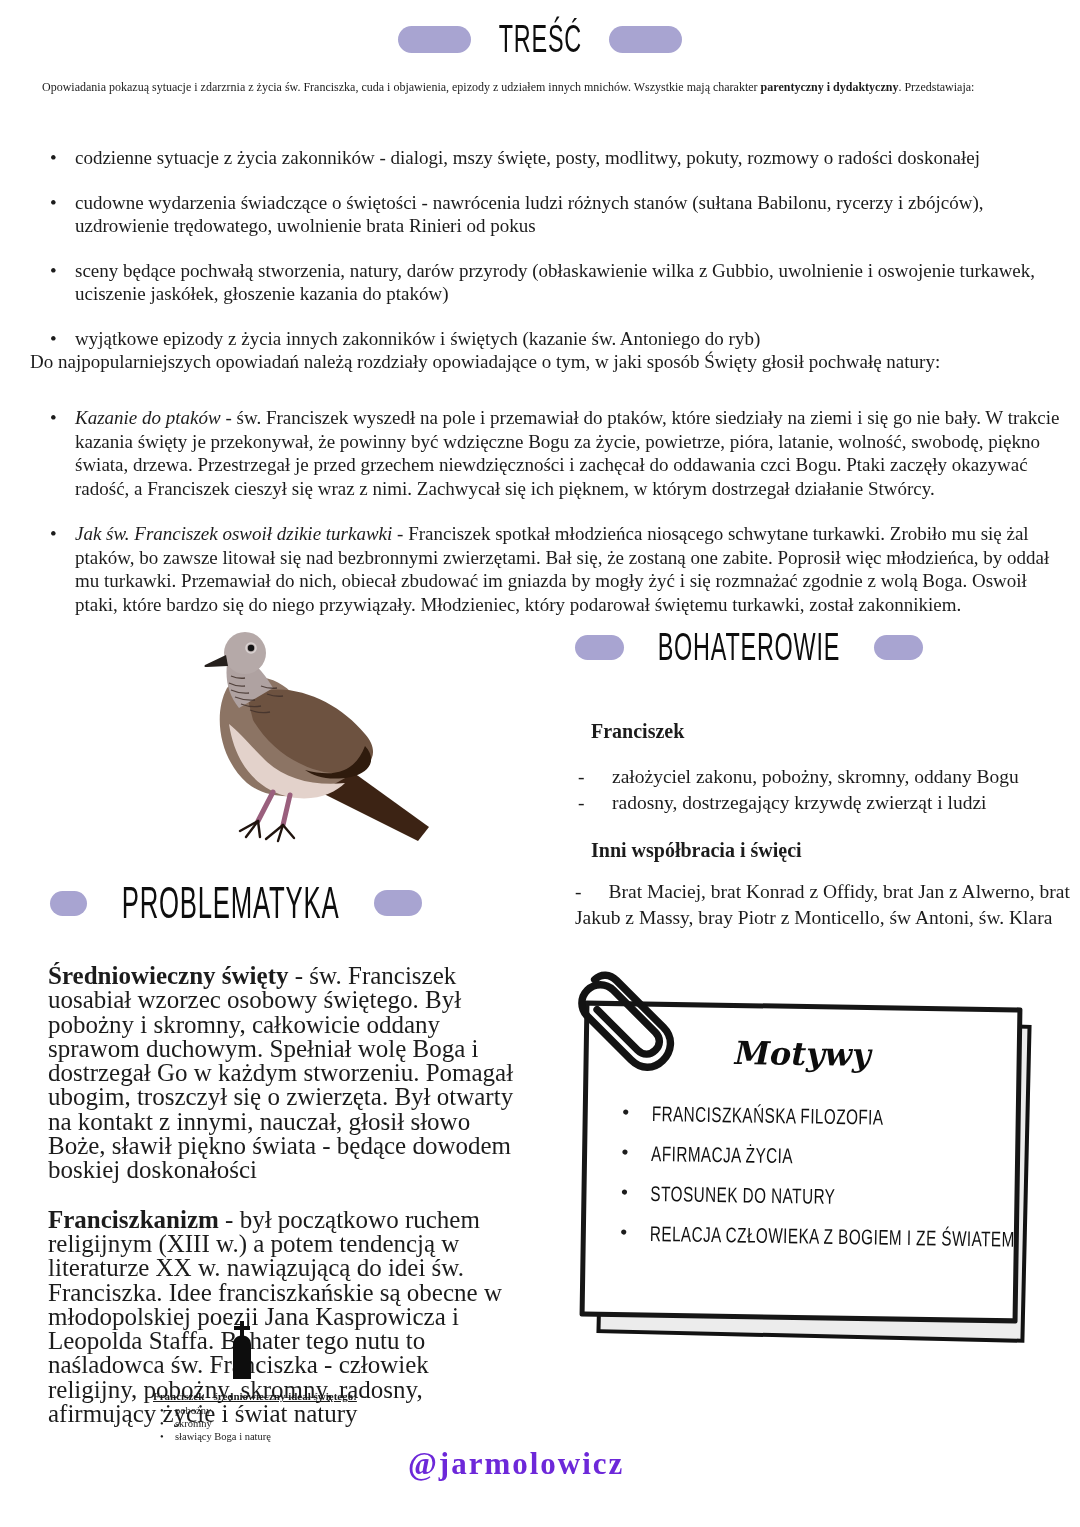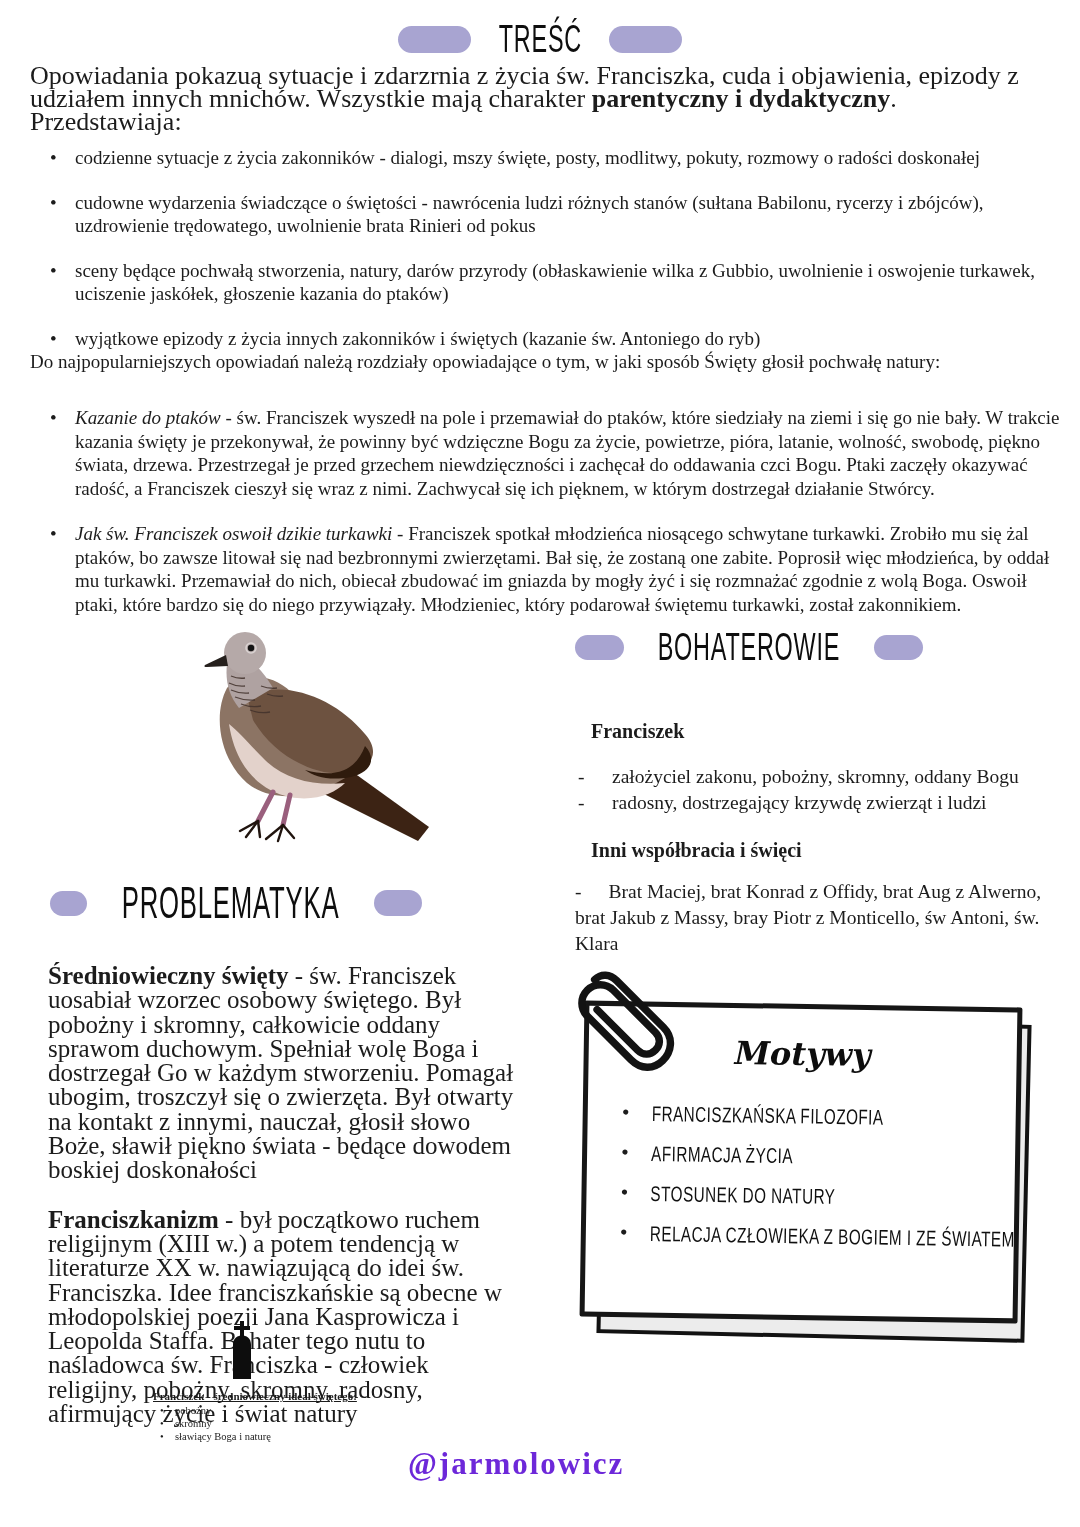--- a/index.html
+++ b/index.html
@@ -14,21 +14,21 @@
   .pill-w{width:88px;height:26px;}
   .tall-caps{display:inline-block;font-family:"Liberation Sans",sans-serif;font-weight:500;
              transform:scale(0.78,1.32);white-space:nowrap;letter-spacing:1px;color:#0e0e0e;}
   #h-tresc{top:22px;left:0;width:100%;gap:16px;}
   #h-tresc .tall-caps{font-size:30px;}
   #h-boh{top:630px;left:575px;width:348px;gap:8px;}
   #h-boh .tall-caps{font-size:30px;}
   #h-prob{top:884px;left:50px;width:372px;gap:4px;}
   #h-prob .tall-caps{font-size:33px;}
 
-  .intro{position:absolute;left:30px;top:64px;width:1018px;font-size:26px;line-height:23px;margin:0;}
+  .intro{position:absolute;left:30px;top:64px;width:1018px;font-size:12px;line-height:23px;margin:12px;}
   .dotlist{list-style:none;margin:12px;padding:0;position:absolute;}
   .dotlist li{position:relative;padding-left:33px;margin-bottom:21px;font-size:19px;line-height:23.5px;}
   .dotlist li::before{content:"\2022";position:absolute;left:8px;top:0;}
   #bullets1{left:30px;top:134px;width:1022px;}
   #para2{position:absolute;left:30px;top:351px;width:1022px;font-size:19px;margin:0;}
   #bullets2{left:30px;top:394px;width:1024px;}
   #bullets2 li{margin-bottom:22px;}
 
   
   .boh-content{position:absolute;left:575px;top:702px;width:497px;font-size:19.5px;line-height:26px;}
@@ -141,21 +141,21 @@
   </header>
 
   <div class="boh-content">
     <h3>Franciszek</h3>
     <ul class="dashlist">
       <li>założyciel zakonu, pobożny, skromny, oddany Bogu</li>
       <li>radosny, dostrzegający krzywdę zwierząt i ludzi</li>
     </ul>
     <div class="boh-block2">
       <h3>Inni współbracia i święci</h3>
-      <p class="dash-para">Brat Maciej, brat Konrad z Offidy, brat Aug z Alwerno, brat Jakub z Massy, bray Piotr z Monticello, św Antoni, św. Klara</p>
+      <p class="dash-para">Brat Maciej, brat Konrad z Offidy, brat Jan z Alwerno, brat Jakub z Massy, bray Piotr z Monticello, św Antoni, św. Klara</p>
     </div>
   </div>
 
   <header class="sec-heading" id="h-prob">
     <span class="pill pill-md"></span>
     <span class="tall-caps">PROBLEMATYKA</span>
     <span class="pill pill-w"></span>
   </header>
 
   <div class="prob-col">

